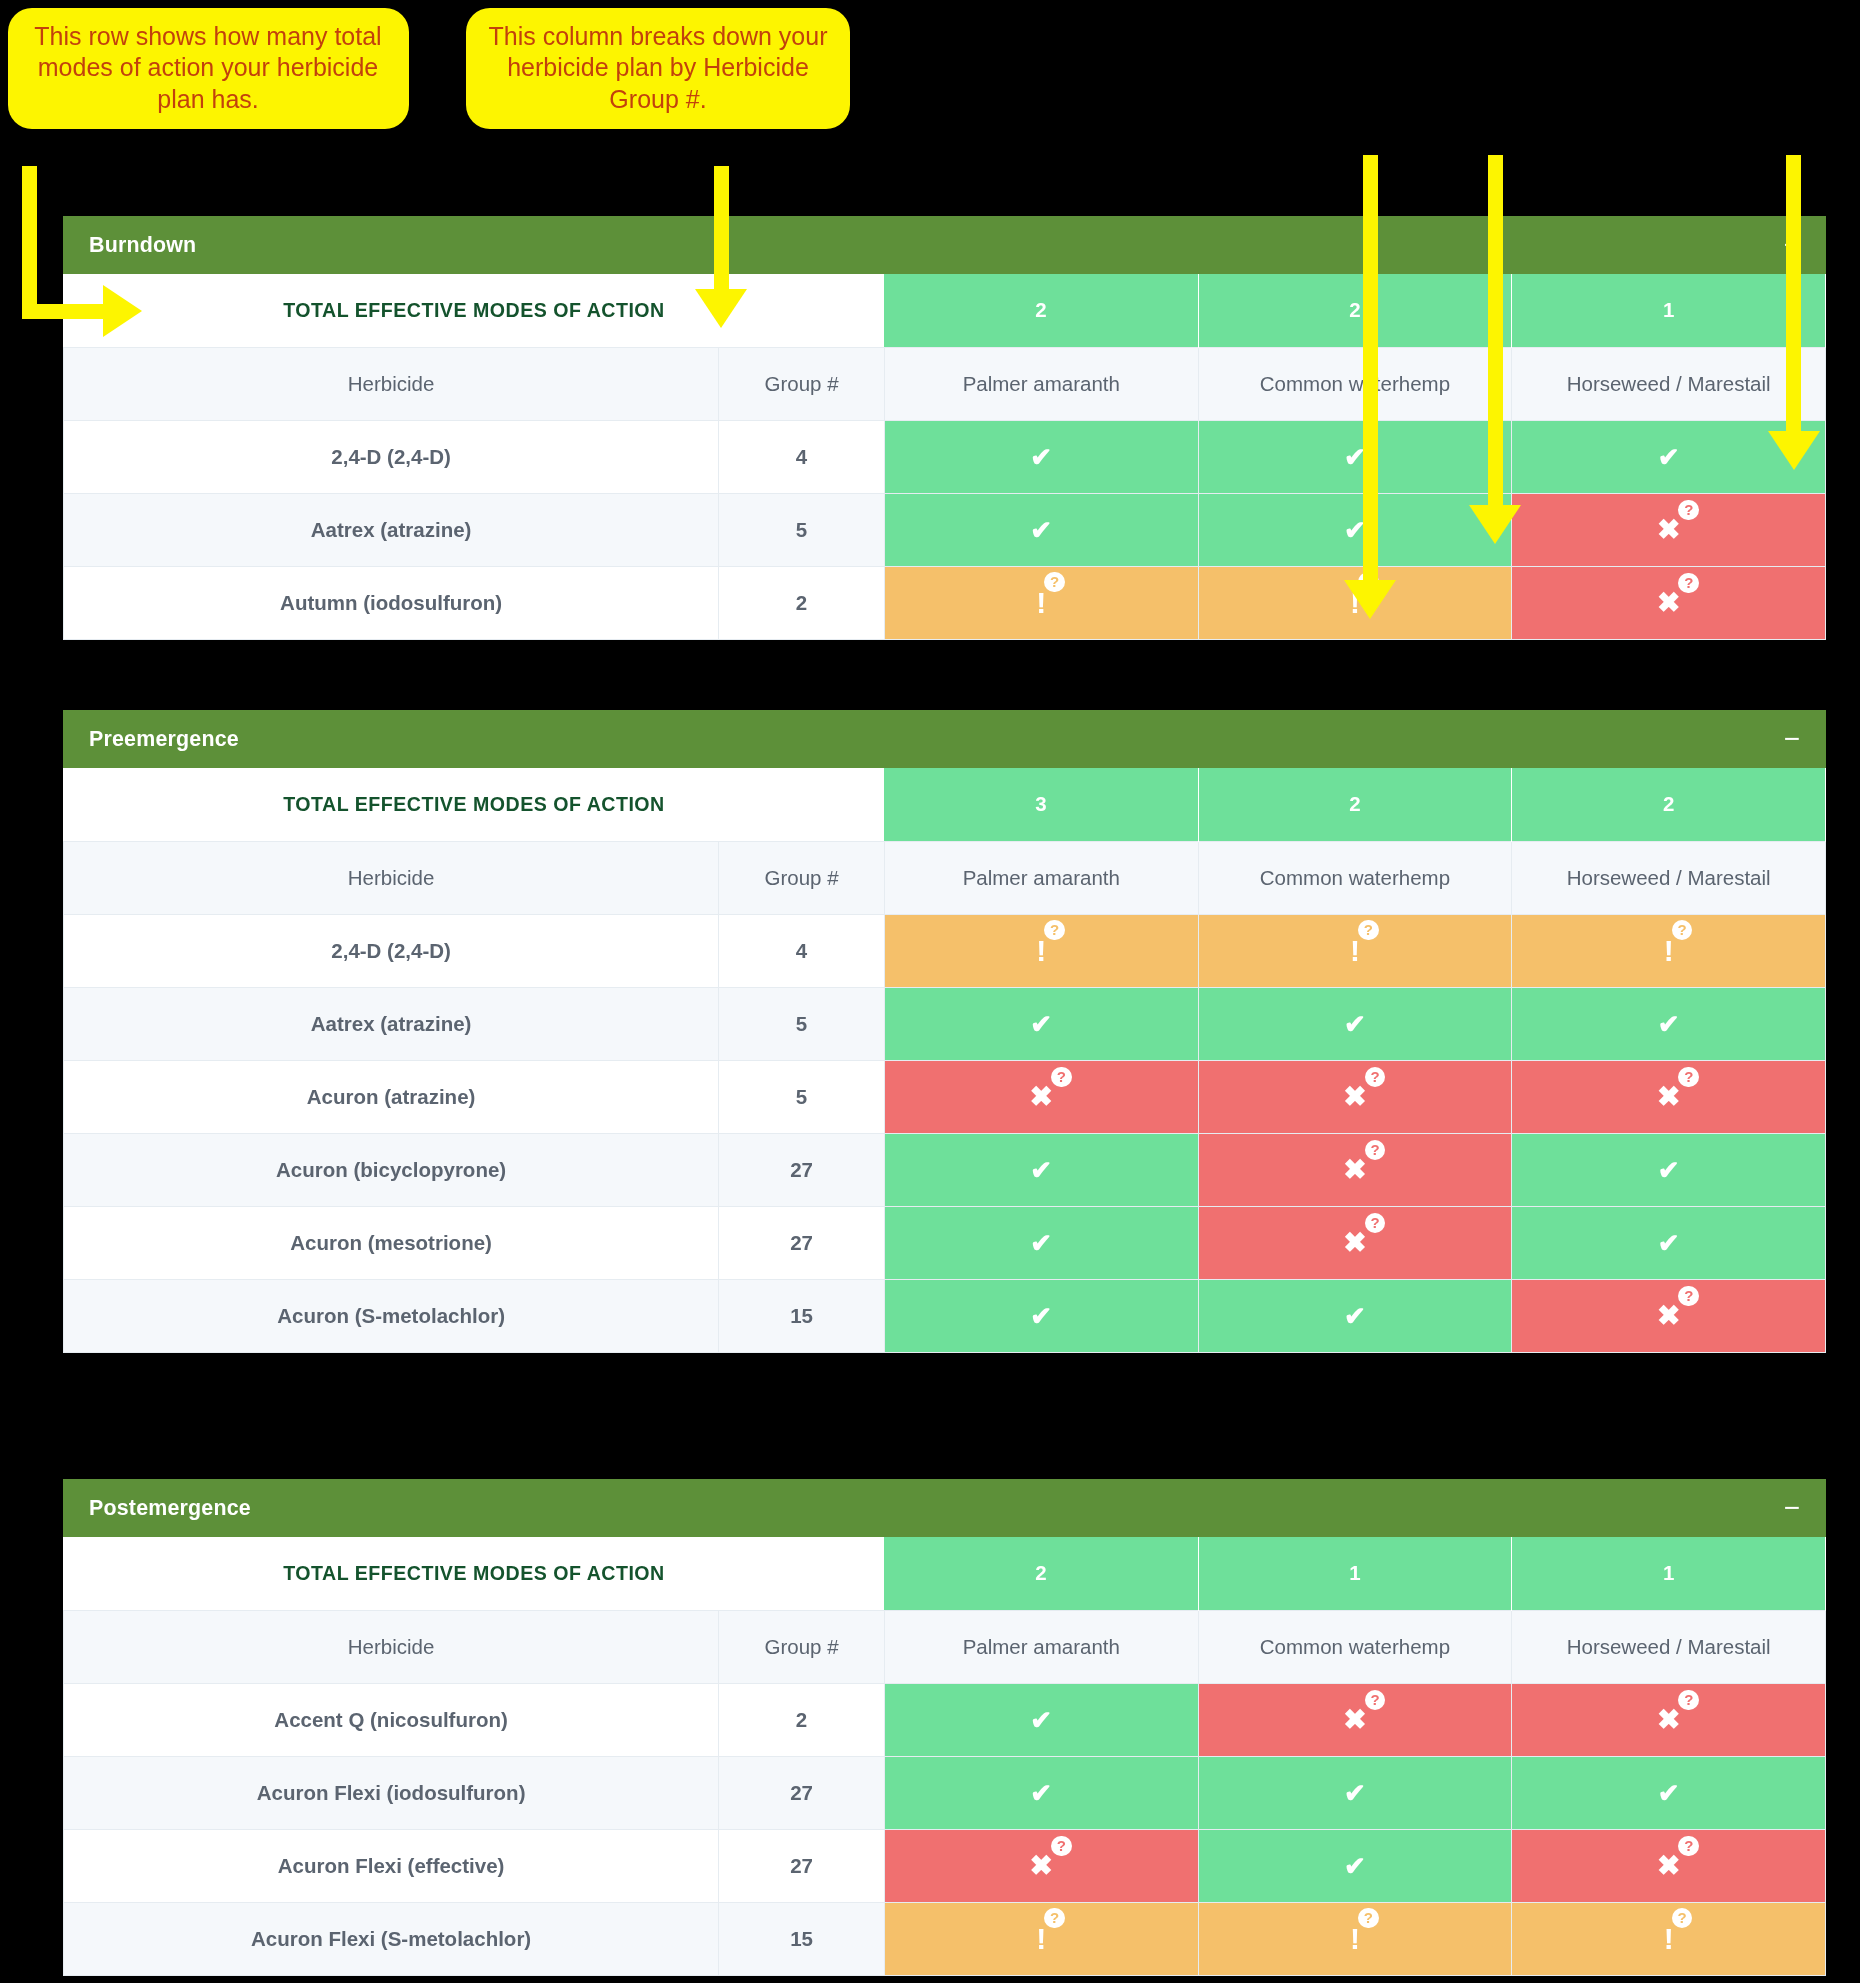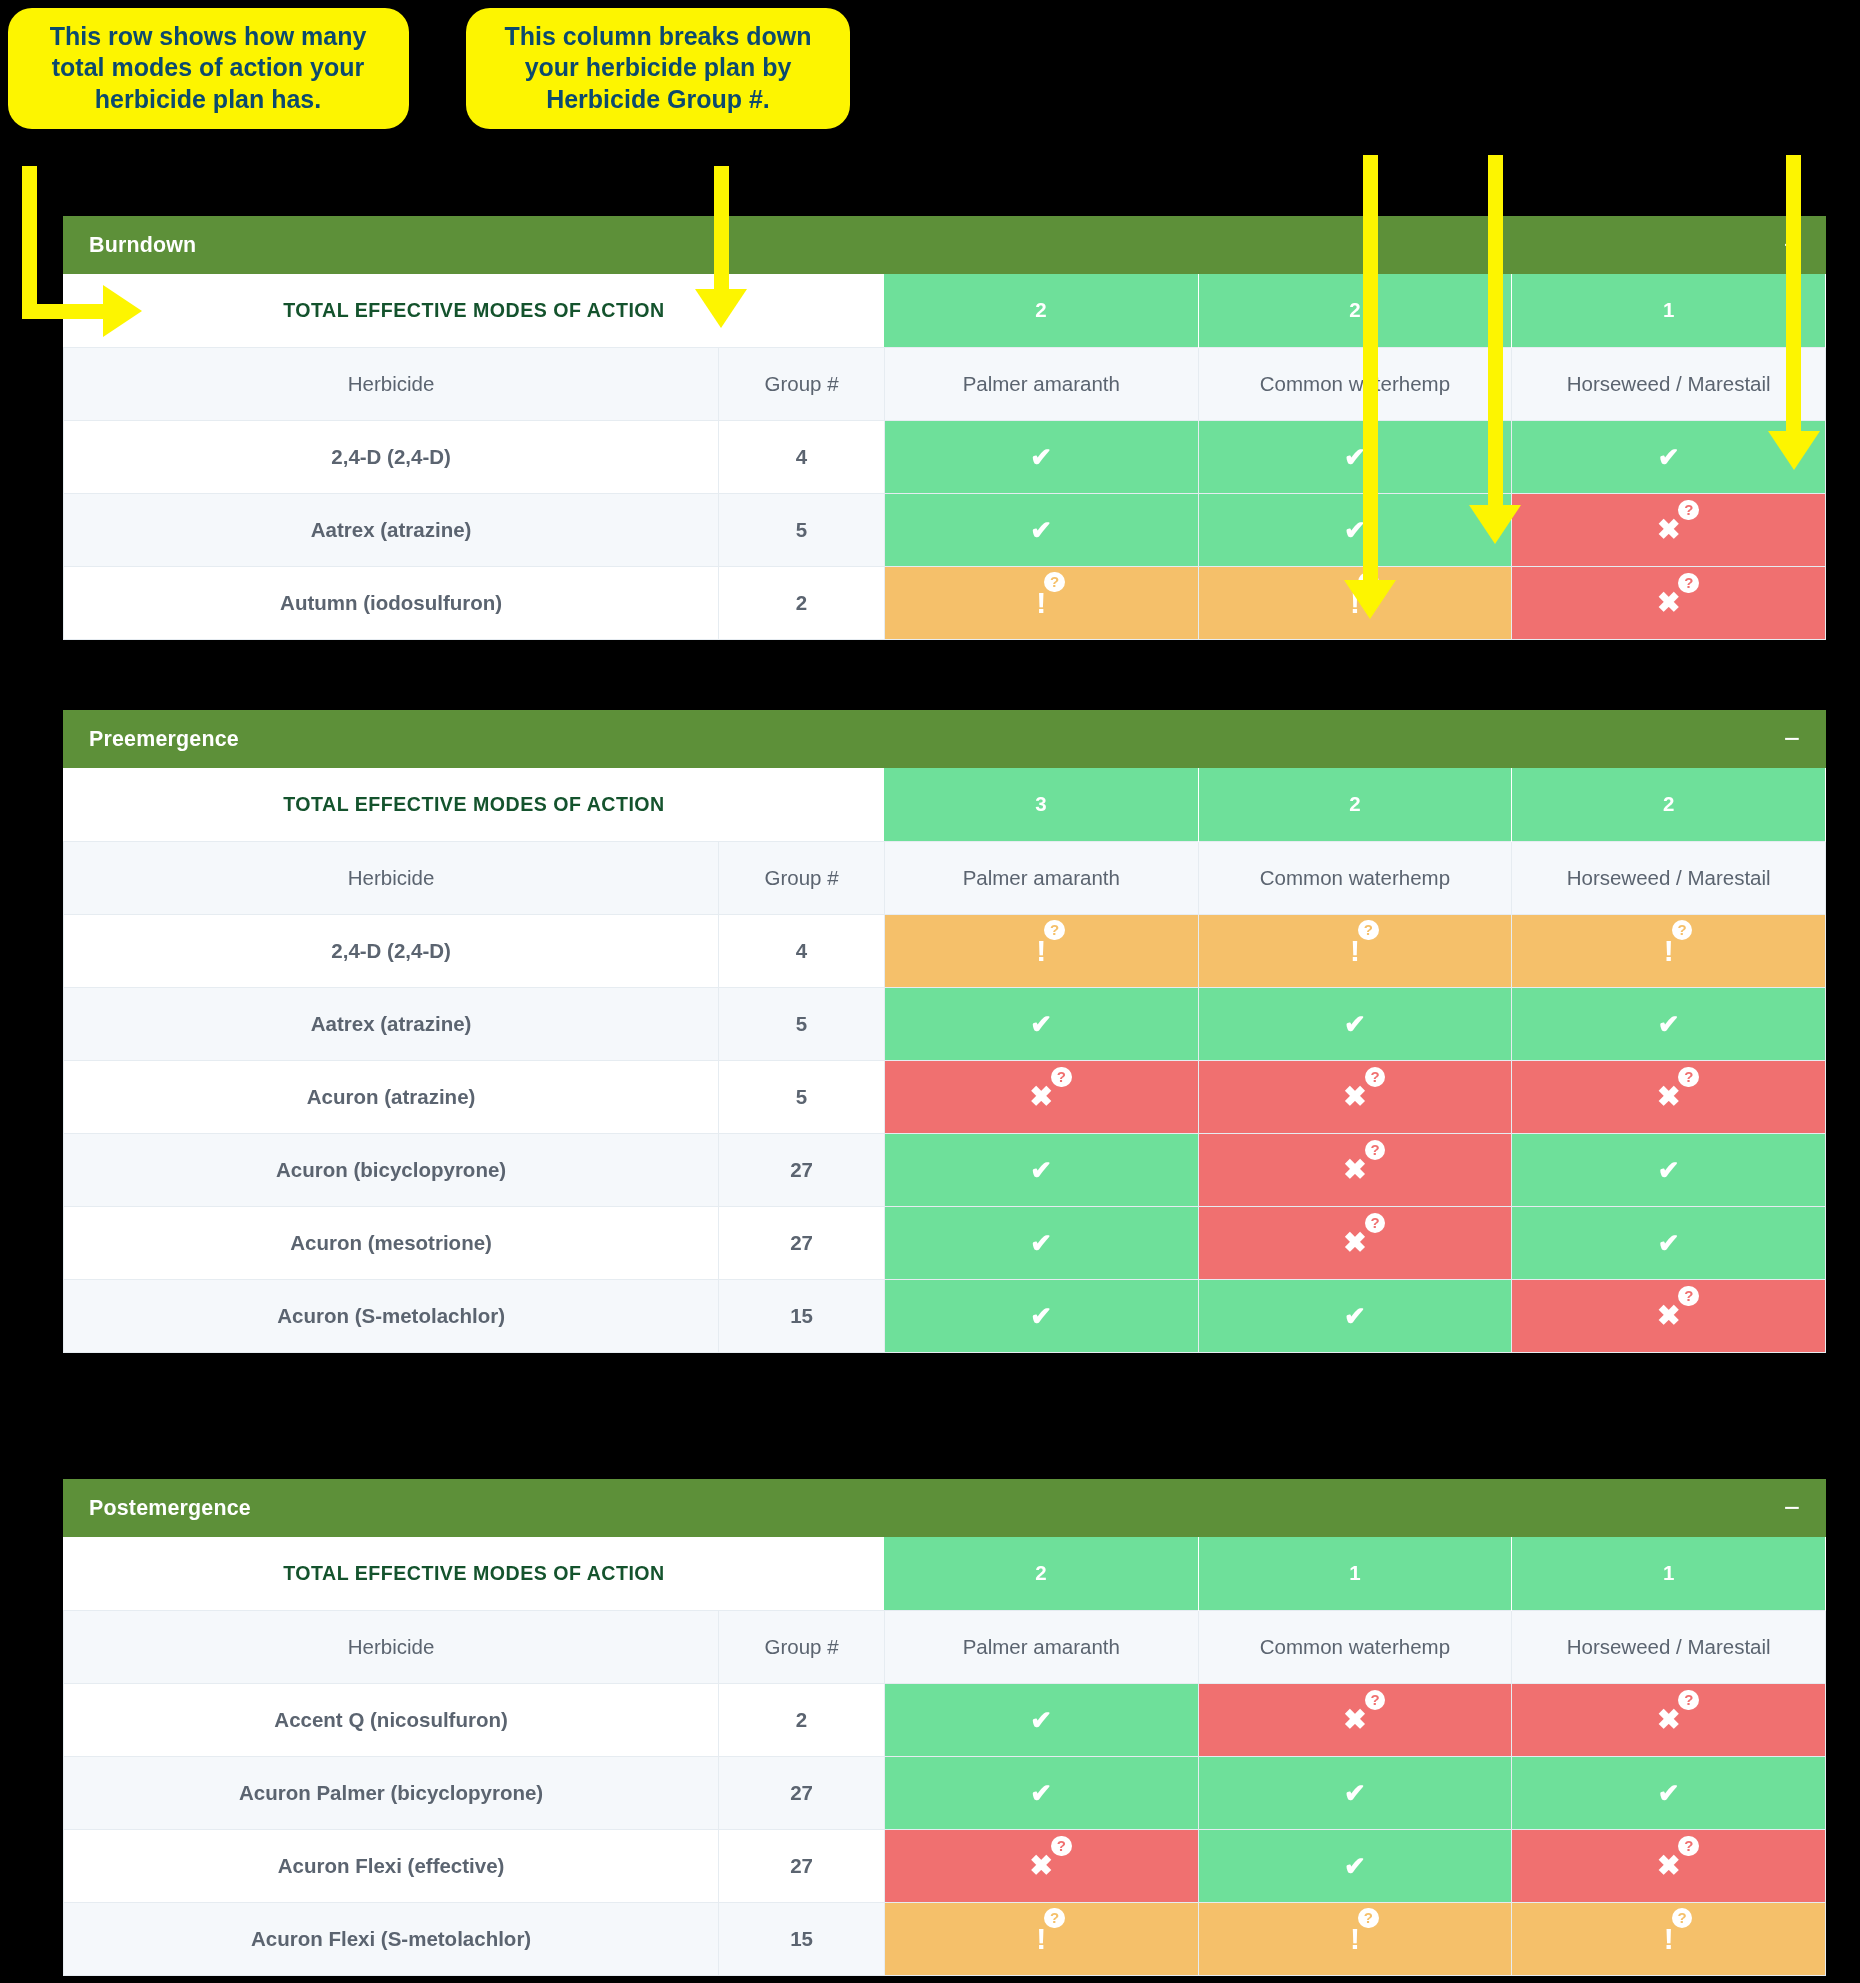--- a/index.html
+++ b/index.html
@@ -10,22 +10,22 @@
     font-family: "Liberation Sans", sans-serif;
     overflow: hidden;
   }
   #root { position: relative; width: 1861px; height: 1984px; }
 
   
   .callout {
     position: absolute;
     background: #fdf500;
     border-radius: 24px;
-    color: #0c4a6e;
-    font-weight: bold;
+    color: #c2410c;
+    font-weight: normal;
     text-align: center;
     line-height: 1.27;
     padding: 13px 17px;
     z-index: 40;
   }
   .callout-1 { left: 7.5px;   top: 7.5px;  width: 401px; font-size: 25px; }
   .callout-2 { left: 466px; top: 7.5px;  width: 384px; font-size: 25px; }
   .callout-3 { left: 1014px; top: 3.7px; width: 839px; font-size: 25px; padding: 11.2px 18.6px; }
 
   .arrow-stem {
@@ -352,21 +352,21 @@
               <td>Horseweed / Marestail</td>
             </tr>
             <tr class="data-row even">
               <td class="herb-name">Accent Q (nicosulfuron)</td>
               <td class="group-no">2</td>
               <td class="rating green"><span class="mark-wrap"><span class="mark check">✔</span></span></td>
               <td class="rating red"><span class="mark-wrap"><span class="mark cross">✖</span><span class="qbadge">?</span></span></td>
               <td class="rating red"><span class="mark-wrap"><span class="mark cross">✖</span><span class="qbadge">?</span></span></td>
             </tr>
             <tr class="data-row odd">
-              <td class="herb-name">Acuron Palmer (bicyclopyrone)</td>
+              <td class="herb-name">Acuron Flexi (iodosulfuron)</td>
               <td class="group-no">27</td>
               <td class="rating green"><span class="mark-wrap"><span class="mark check">✔</span></span></td>
               <td class="rating green"><span class="mark-wrap"><span class="mark check">✔</span></span></td>
               <td class="rating green"><span class="mark-wrap"><span class="mark check">✔</span></span></td>
             </tr>
             <tr class="data-row even">
               <td class="herb-name">Acuron Flexi (effective)</td>
               <td class="group-no">27</td>
               <td class="rating red"><span class="mark-wrap"><span class="mark cross">✖</span><span class="qbadge">?</span></span></td>
               <td class="rating green"><span class="mark-wrap"><span class="mark check">✔</span></span></td>

